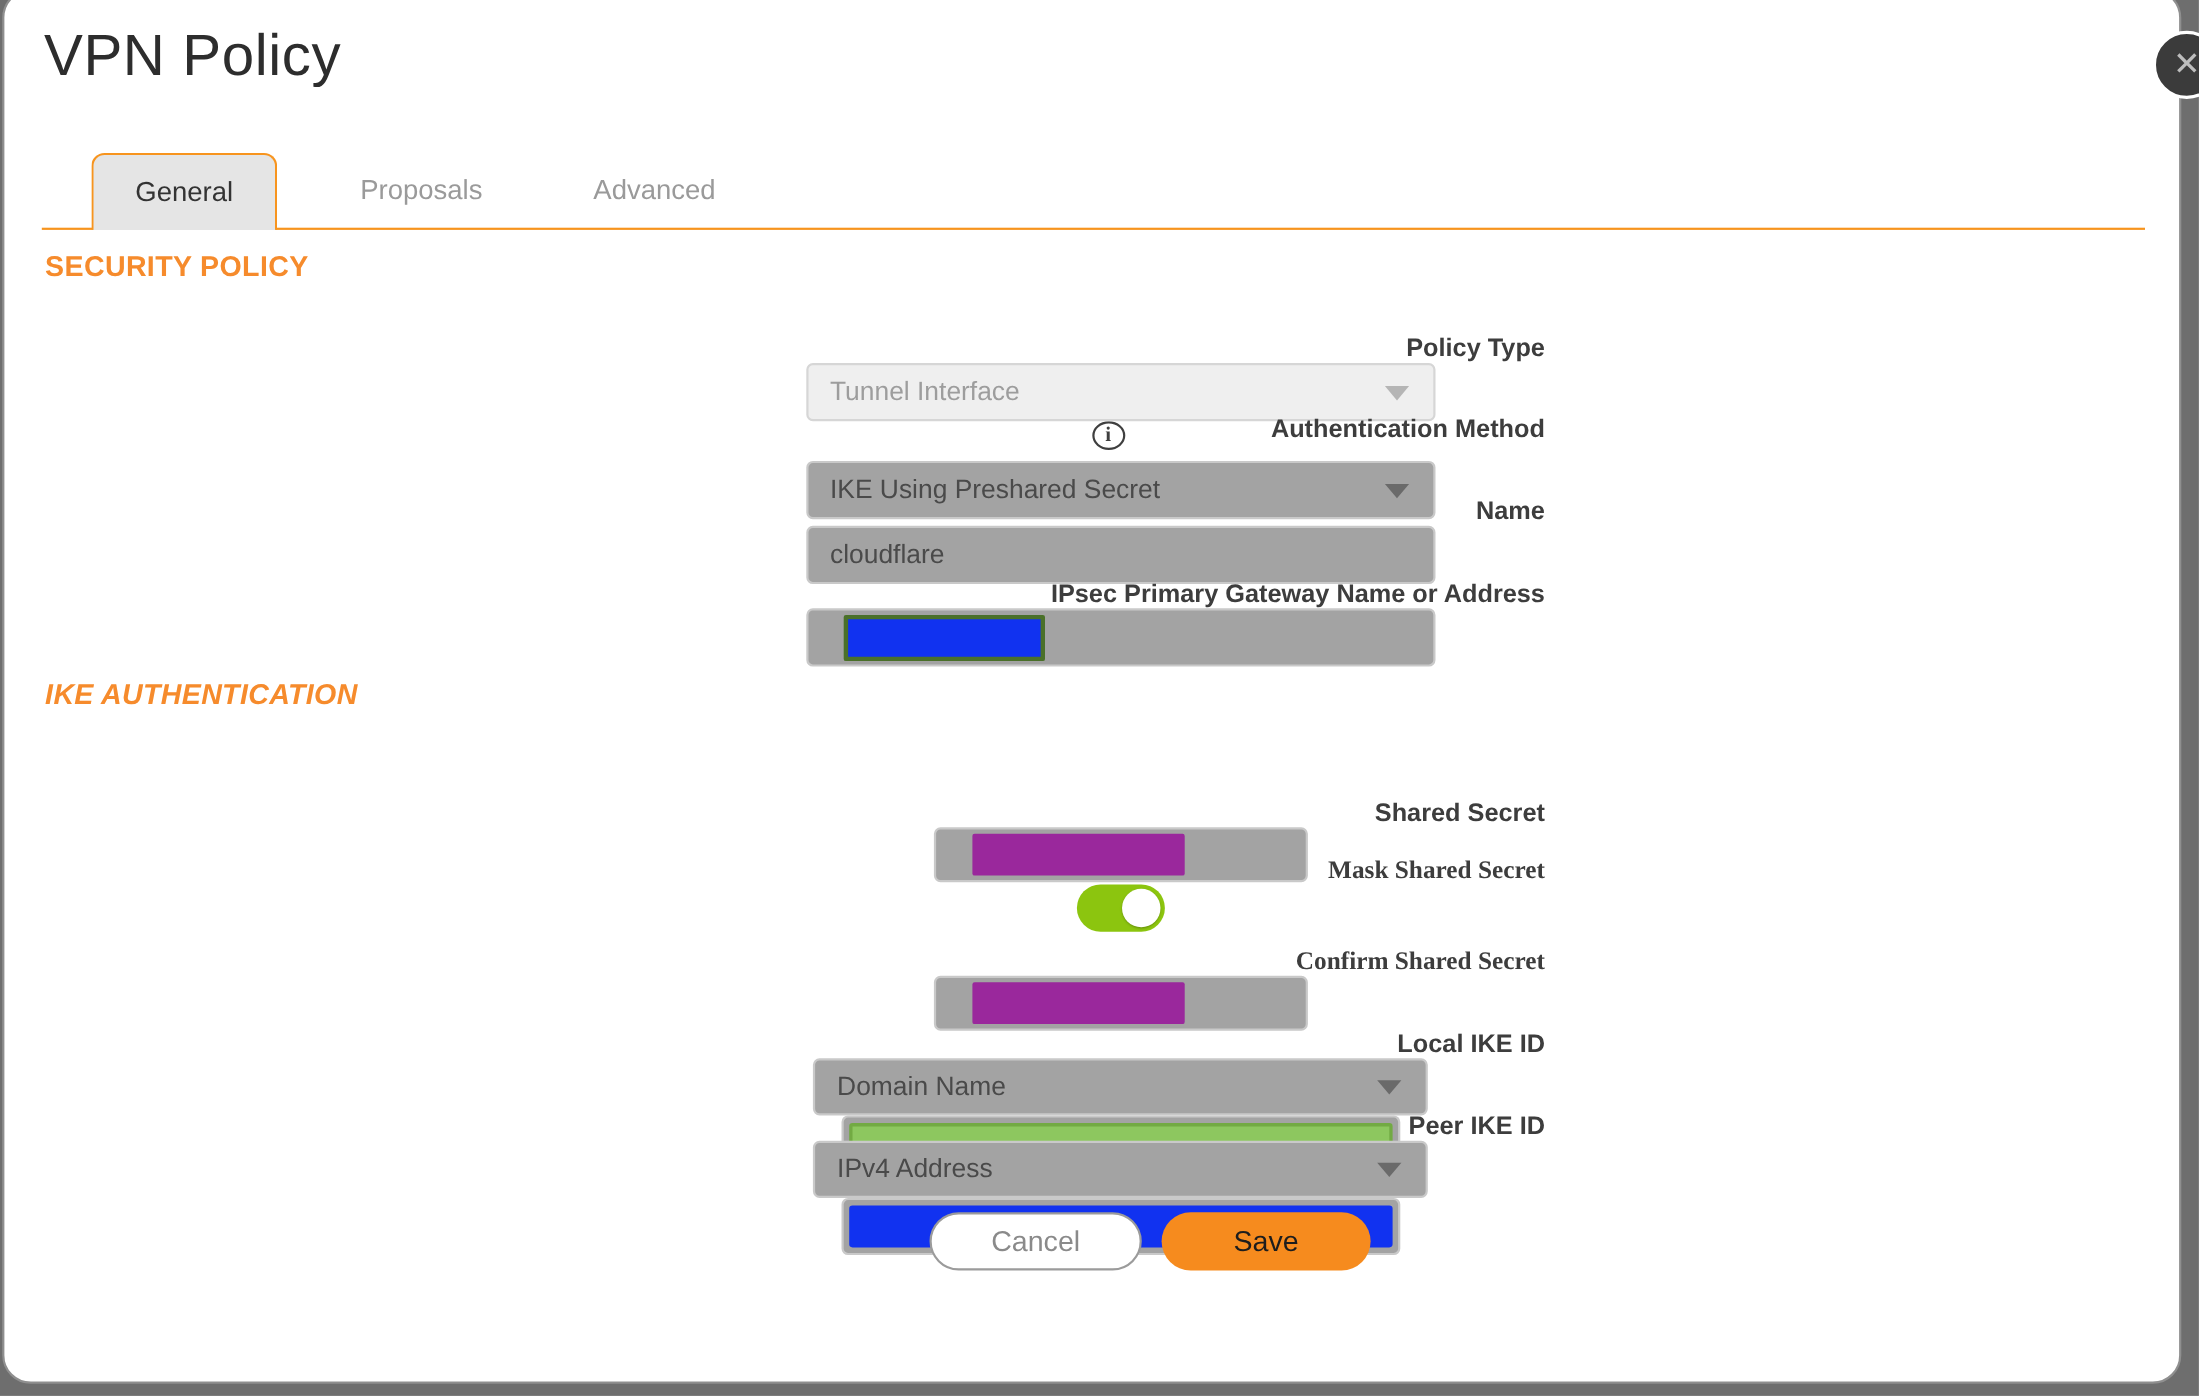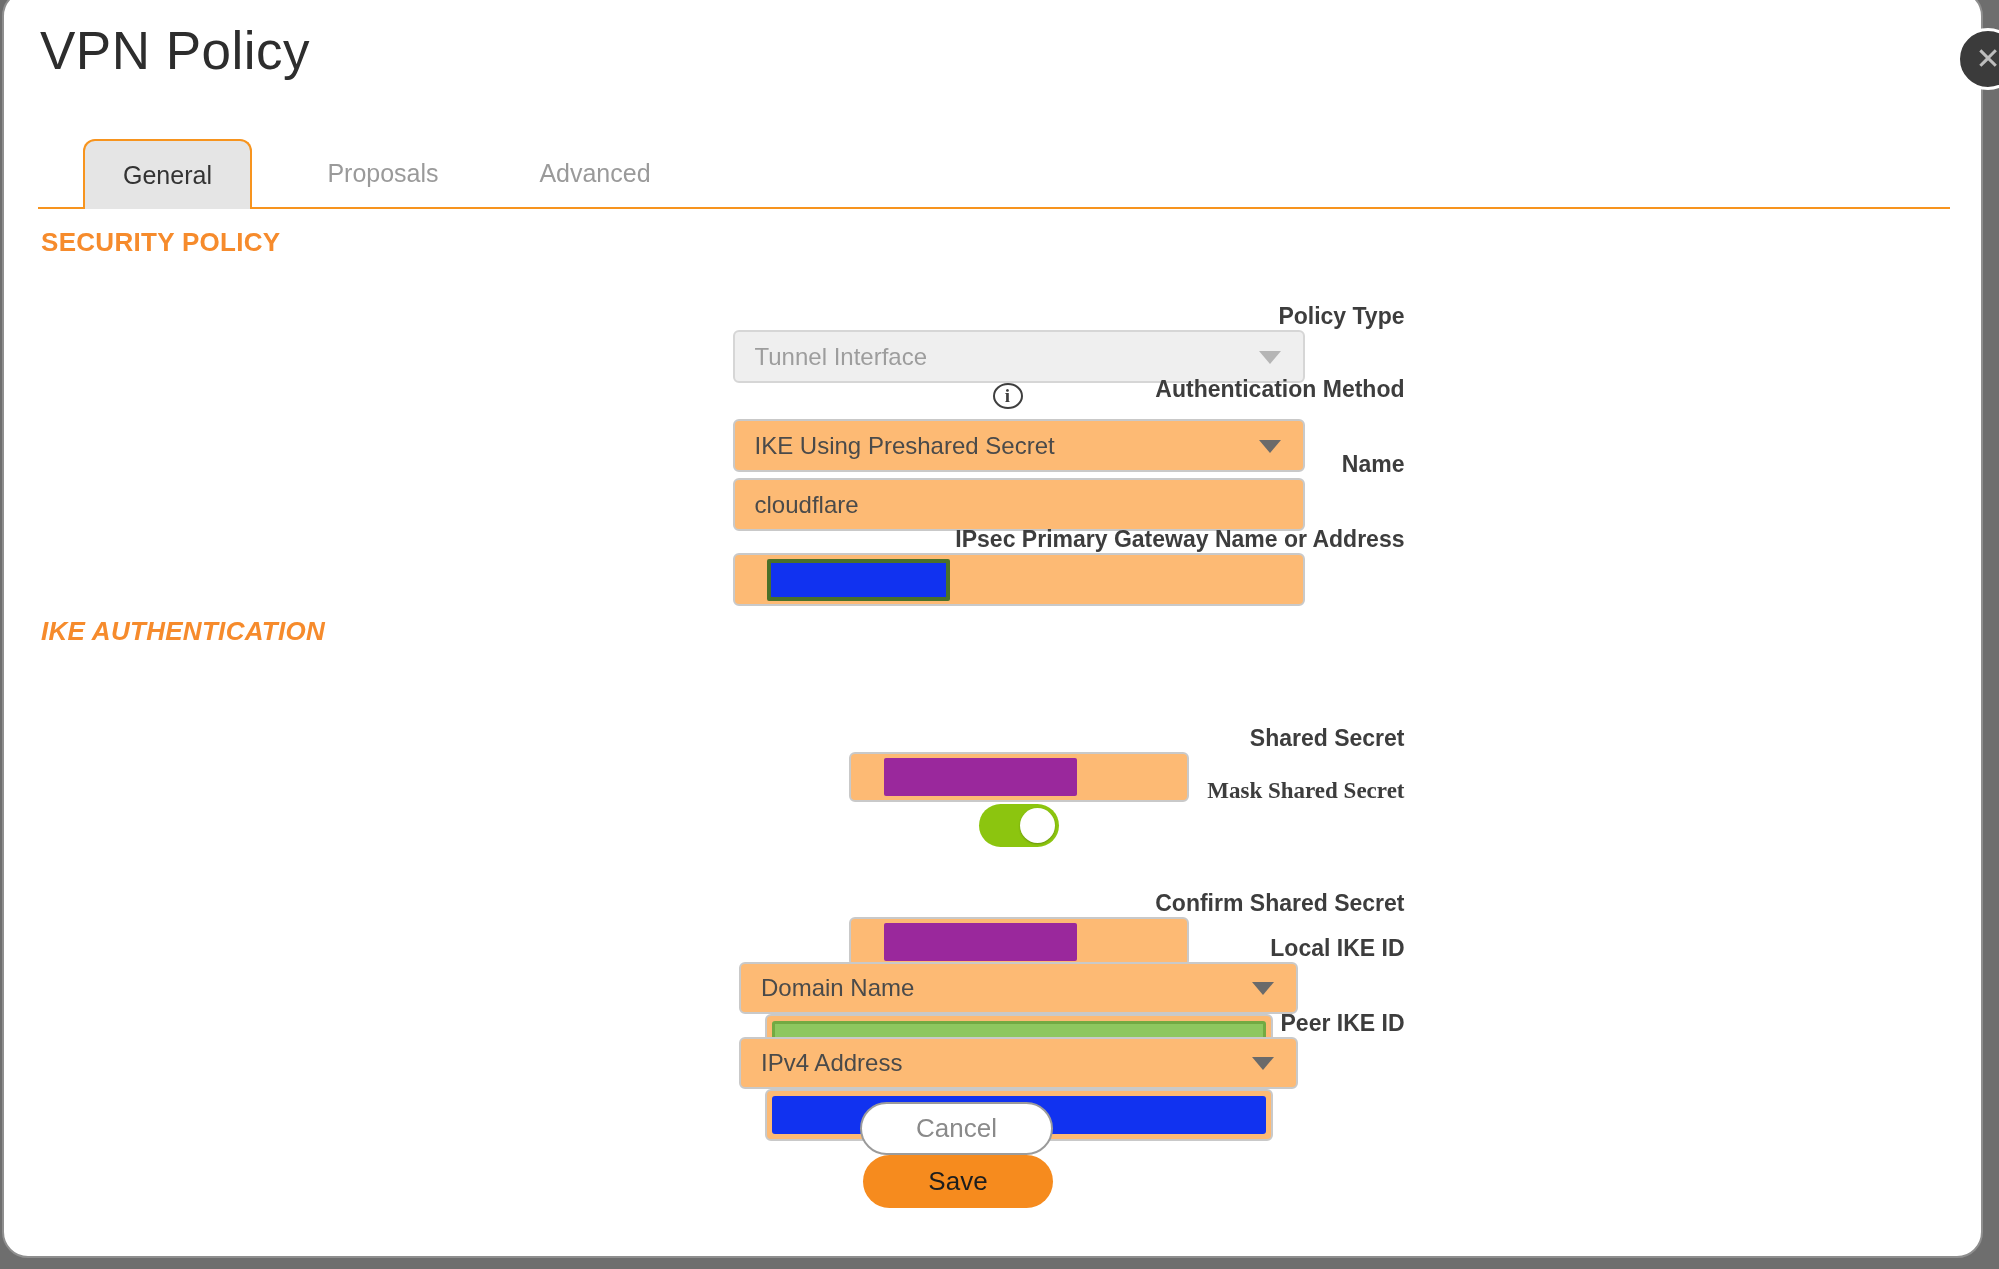--- a/index.html
+++ b/index.html
@@ -33,25 +33,25 @@
   .row{position:absolute;left:0;right:0;display:flex;align-items:center;flex-direction:column;}
   .lbl{width:810px;text-align:right;font-size:23px;font-weight:bold;color:#3d3d3d;flex:none;}
   .ctl{margin-left:38px;flex:none;}
 
   .r-policy{top:303px;height:53px;}
   .r-auth{top:376px;height:53px;gap:16px;}
   .r-name{top:451px;height:53px;}
   .r-gw{top:526px;height:53px;}
   .r-secret{top:725px;height:50px;}
   .r-mask{top:778px;height:43px;font-family:Liberation Serif, serif;}
-  .r-confirm{top:890px;height:50px;}
+  .r-confirm{top:861px;height:50px;font-family:Liberation Serif, serif;}
   .r-local{top:935px;height:52px;}
   .r-peer{top:1010px;height:52px;}
 
-  .field{position:relative;box-sizing:border-box;background:#fdba74;border:2px solid #c9c9c9;
+  .field{position:relative;box-sizing:border-box;background:#a3a3a3;border:2px solid #c9c9c9;
          border-radius:6px;display:flex;align-items:center;padding-left:20px;font-size:24px;
          color:#4a4a4a;height:100%;}
   .w-main{width:572px;}
   .w-secret{width:340px;}
   .w-dd{width:559px;}
   .w-right{width:508px;padding-left:0;}
   .caret{position:absolute;right:22px;top:50%;margin-top:-6px;width:0;height:0;
          border-left:11px solid transparent;border-right:11px solid transparent;
          border-top:13px solid #6a6a6a;}
   .field.disabled{background:#efefef;color:#9d9d9d;border-color:#d6d6d6;}
@@ -67,21 +67,21 @@
   .redact-purple{width:193px;height:38px;margin-left:13px;background:#9a289c;}
   .redact-green{position:absolute;inset:5px;background:#8dc75f;border:3px solid #72aa43;
                 border-radius:3px;}
   .redact-blue{position:absolute;inset:5px;background:#1132f0;border-radius:3px;}
 
   .toggle{position:relative;width:80px;height:43px;border-radius:22px;background:#8cc50f;
           cursor:pointer;flex:none;}
   .toggle .knob{position:absolute;right:4px;top:4px;width:35px;height:35px;border-radius:50%;
           background:#ffffff;box-shadow:0 1px 2px rgba(0,0,0,0.25);}
 
-  .btn-row{position:absolute;top:1102px;left:845px;display:flex;align-items:flex-end;flex-direction:column;}
+  .btn-row{position:absolute;top:1102px;left:845px;display:flex;align-items:flex-start;}
   .btn{height:53px;border-radius:27px;font-size:26px;display:flex;align-items:center;
        justify-content:center;cursor:pointer;box-sizing:border-box;border:none;
        font-family:"Liberation Sans",sans-serif;}
   .btn-cancel{width:193px;background:#ffffff;border:2px solid #9b9b9b;color:#8a8a8a;}
   .btn-save{width:190px;margin-left:18px;background:#f68b1e;color:#1d1d1d;}
 </style>
 </head>
 <body>
 
 <div class="stage">

